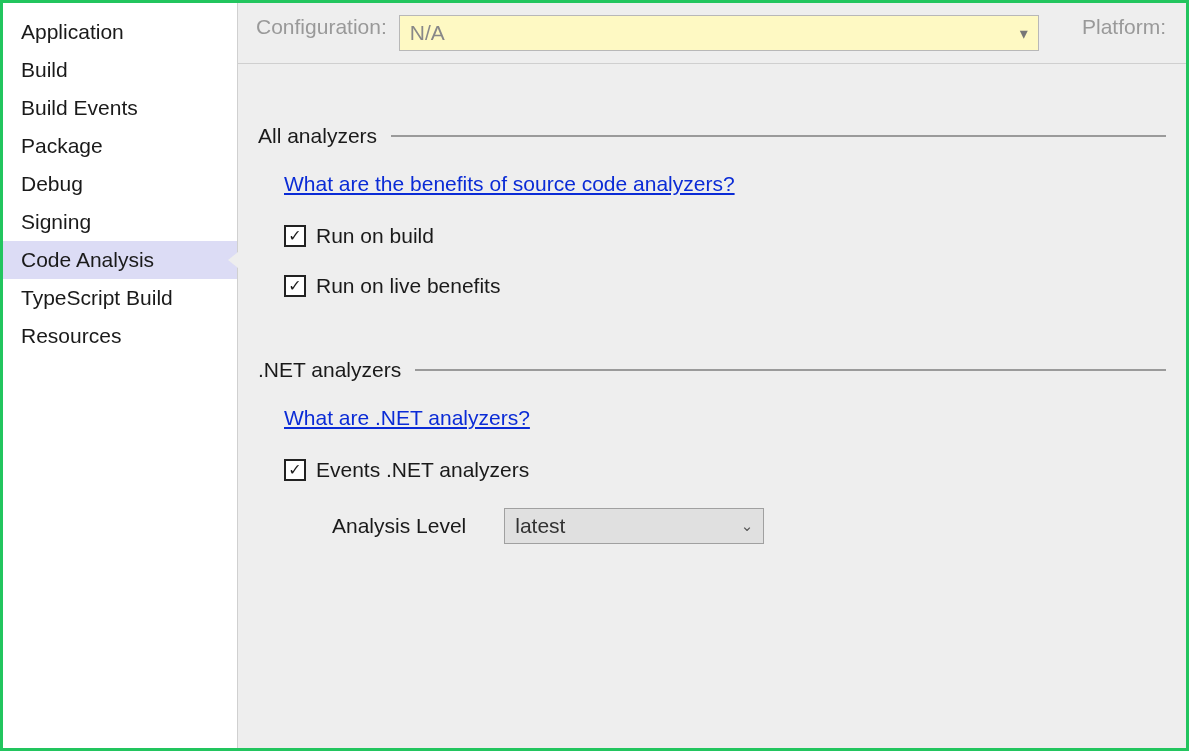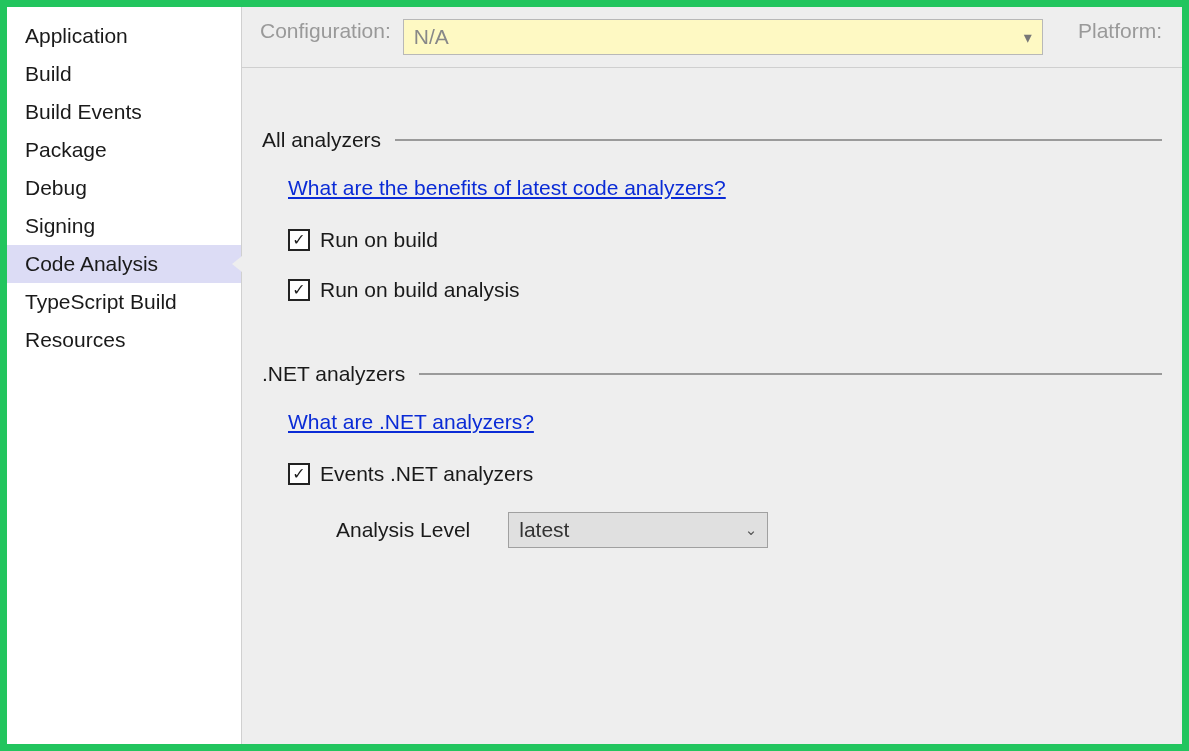--- a/index.html
+++ b/index.html
@@ -6,21 +6,21 @@
   html, body {
     margin: 0; padding: 0;
     width: 1189px; height: 751px;
     font-family: "Segoe UI", Arial, sans-serif;
     font-size: 21px;
     color: #1a1a1a;
     background: #fff;
   }
   .window {
     width: 1189px; height: 751px;
-    border: 7px solid #22c55e;
+    border: 3px solid #22c55e;
     display: flex;
     overflow: hidden;
   }
   .sidebar {
     width: 235px;
     background: #fff;
     border-right: 1px solid #d0d0d0;
     padding-top: 10px;
   }
   .sidebar-item {
@@ -163,28 +163,28 @@
       <span class="platform-label">Platform:</span>
     </div>
 
     <div class="content">
 
       <div class="section-header">
         <span>All analyzers</span>
         <div class="rule"></div>
       </div>
       <div class="section-body">
-        <a class="link">What are the benefits of latest code analyzers?</a>
+        <a class="link">What are the benefits of source code analyzers?</a>
         <div class="check-row">
           <span class="checkbox">✓</span>
           <span>Run on build</span>
         </div>
         <div class="check-row">
           <span class="checkbox">✓</span>
-          <span>Run on build analysis</span>
+          <span>Run on live benefits</span>
         </div>
       </div>
 
       <div class="section-header">
         <span>.NET analyzers</span>
         <div class="rule"></div>
       </div>
       <div class="section-body">
         <a class="link">What are .NET analyzers?</a>
         <div class="check-row">

